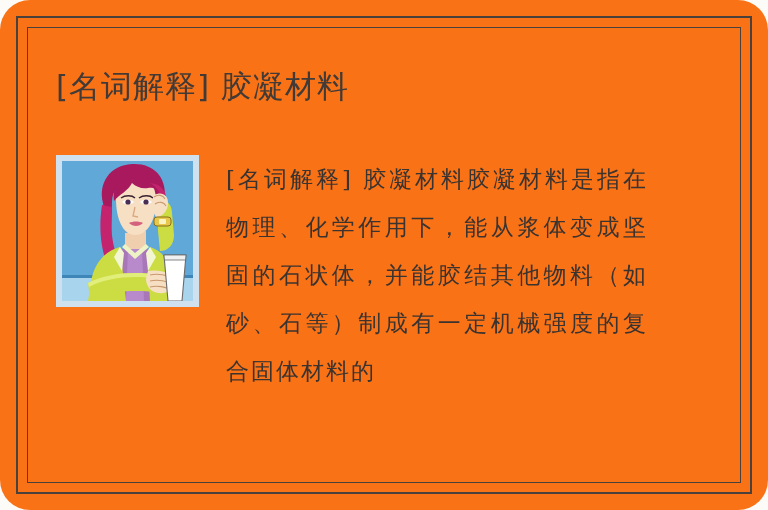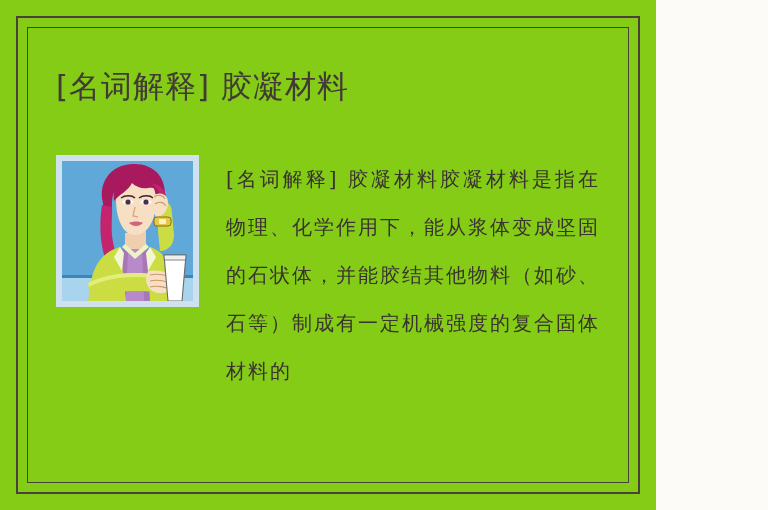--- a/index.html
+++ b/index.html
@@ -10,24 +10,25 @@
   body {
     width: 768px;
     height: 510px;
     background: #fcfbf8;
     font-family: "Liberation Sans", "DejaVu Sans", sans-serif;
     overflow: hidden;
   }
 
   .page {
     position: relative;
-    width: 656px;
+    width: 768px;
     height: 510px;
-    background: #84cc16;
+    background: #f97316;
     box-sizing: border-box;
+    border-radius: 30px;
   }
 
   
   .frame-outer {
     position: absolute;
     left: 16px;
     top: 16px;
     right: 16px;
     bottom: 16px;
     border: 2px solid #4a403c;
@@ -90,21 +91,21 @@
     display: block;
     width: 100%;
     height: 100%;
   }
 
   
   .body-text {
     margin-left: 27px;
     flex: 1 1 auto;
     font-family: "DejaVu Serif", "Liberation Serif", serif;
-    font-size: 20px;
+    font-size: 23px;
     line-height: 48px;
     color: #3a3330;
     letter-spacing: 2px;
     text-align: justify;
     max-width: 422px;
   }
 </style>
 </head>
 <body>
 

